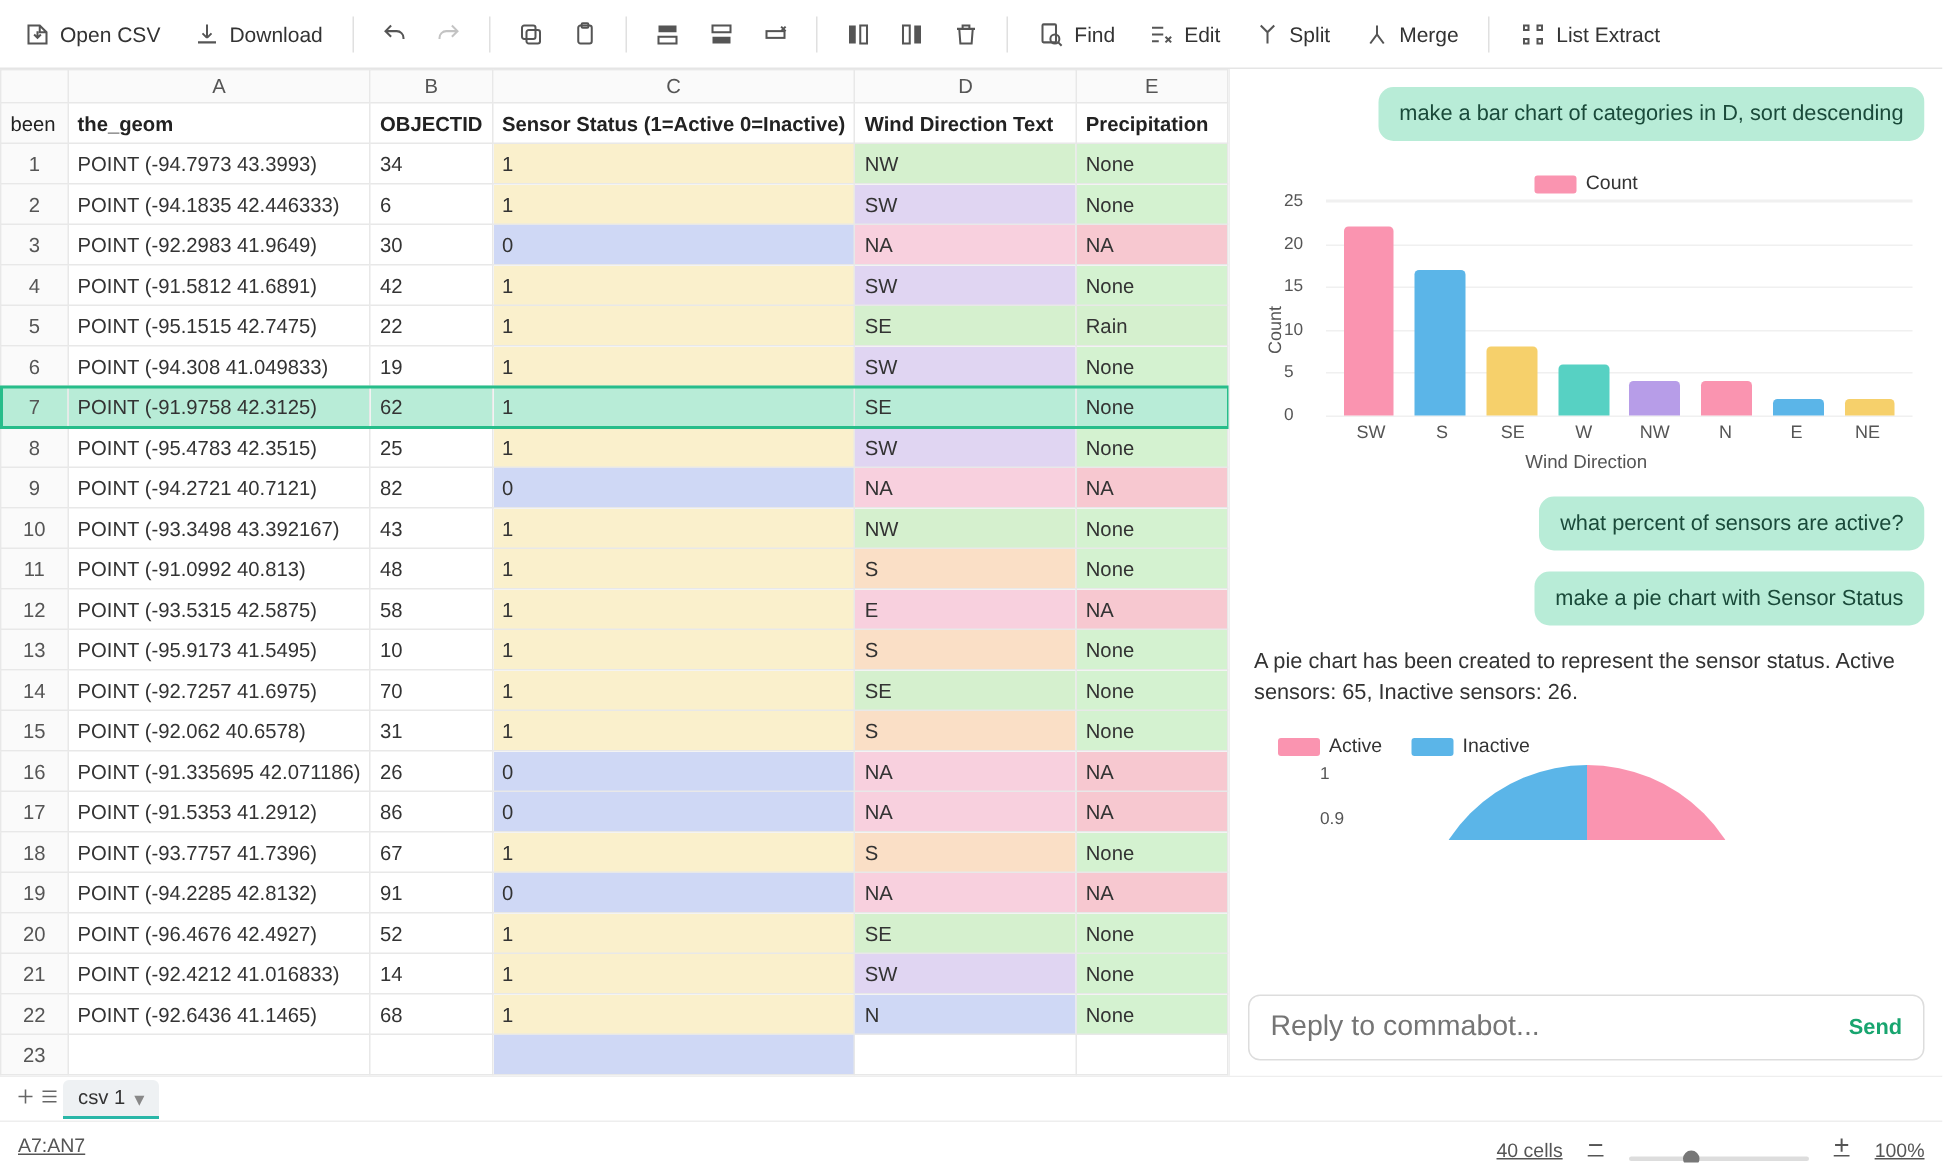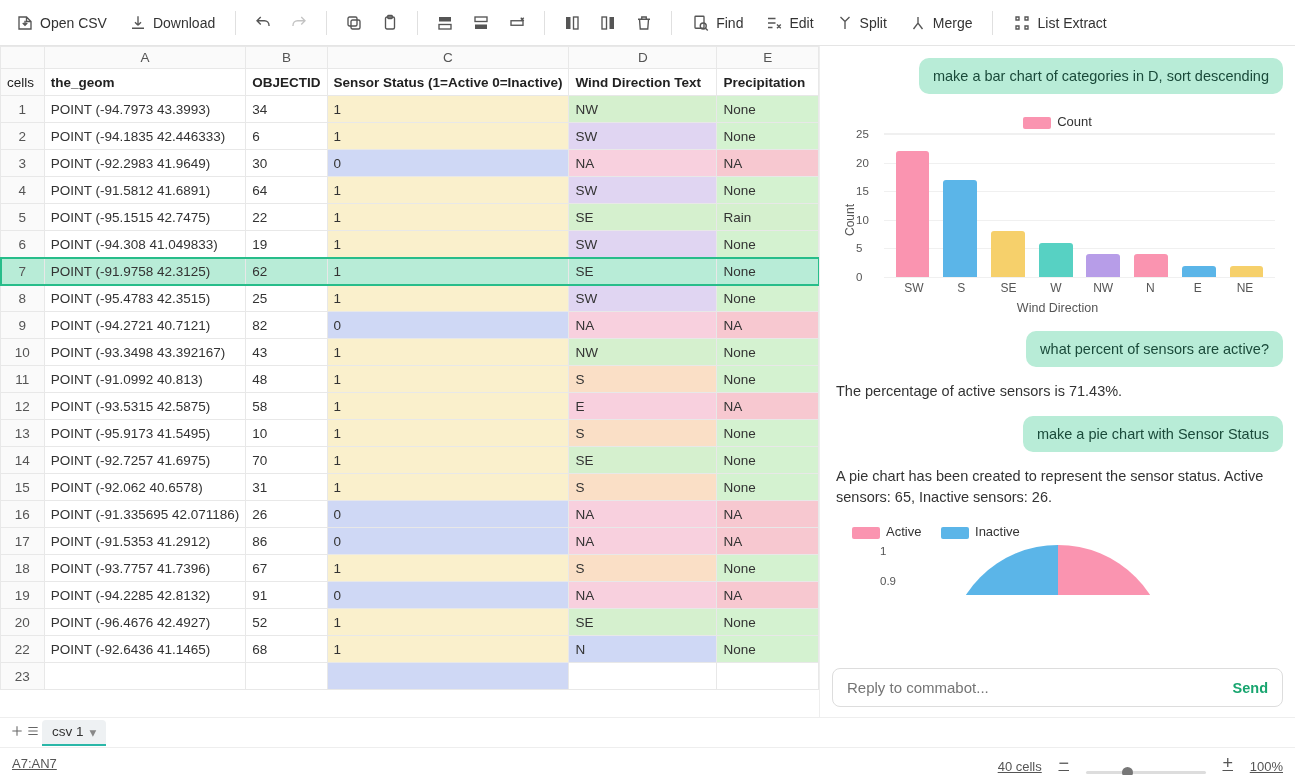--- a/index.html
+++ b/index.html
@@ -66,21 +66,21 @@
 
 .pie-chart { text-align:left; }
 .pie-legend { font-size:13px; margin-bottom: 6px;}
 .pie-legend .sw { display:inline-block; width:28px; height:12px; vertical-align:middle; margin:0 6px 0 16px; border-radius:2px;}
 .pie-half { position: relative; height: 50px; overflow:hidden; margin: 0 30px;}
 .pie-half .circle { width: 220px; height:220px; border-radius:50%; margin:0 auto; background: conic-gradient(#fa94b0 0deg 257deg, #5bb5e8 257deg 360deg); }
 .pie-ticks { position:absolute; left:14px; top:0; font-size:11.5px; color:#555;}
 
 
 .chat-input { display:flex; align-items:center; border:1px solid #ddd; border-radius:8px; padding: 10px 14px; margin: 6px 0 10px; background:#fff; z-index:2;}
-.chat-input input { flex:1; border:none; outline:none; font-size:15px; color:#555; }
+.chat-input input { flex:1; border:none; outline:none; font-size:19px; color:#555; }
 .chat-input .send { color:#18a56f; font-weight:600; cursor:pointer; font-size:14.5px;}
 
 
 .sheet-tabs { height: 30px; display:flex; align-items:center; padding: 0 10px; gap:2px; border-top:1px solid #eee;}
 .sheet-tabs .ic { color:#666; cursor:pointer; }
 .tab-chip { background:#eef1f3; padding:4px 10px; border-radius:4px 4px 0 0; border-bottom:2px solid #2ab7a8; font-size:13.5px; display:flex; align-items:center; gap:6px;}
 
 
 .status { height:32px; display:flex; align-items:center; justify-content:space-between; padding:0 12px; border-top:1px solid #eee; font-size:13px; color:#555;text-decoration:underline;}
 .status .right { display:flex; align-items:flex-end; gap:14px;}
@@ -251,21 +251,21 @@
       <thead>
         <tr class="letters">
           <th></th>
           <th>A</th>
           <th>B</th>
           <th>C</th>
           <th>D</th>
           <th>E</th>
         </tr>
         <tr class="headers">
-          <th style="font-weight:400">cells</th>
+          <th style="font-weight:400">been</th>
           <th>the_geom</th>
           <th>OBJECTID</th>
           <th>Sensor Status (1=Active 0=Inactive)</th>
           <th>Wind Direction Text</th>
           <th>Precipitation</th>
         </tr>
       </thead>
       <tbody id="sheet-body">
           <tr>
             <td class="col-idx">1</td>
@@ -287,21 +287,21 @@
             <td class="col-idx">3</td>
     <td>POINT (-92.2983 41.9649)</td>
     <td>30</td>
     <td class="c-blue">0</td>
     <td class="c-pink">NA</td>
     <td class="c-na-red">NA</td>
           </tr>
           <tr>
             <td class="col-idx">4</td>
     <td>POINT (-91.5812 41.6891)</td>
-    <td>64</td>
+    <td>42</td>
     <td class="c-yellow">1</td>
     <td class="c-purple">SW</td>
     <td class="c-none">None</td>
           </tr>
           <tr>
             <td class="col-idx">5</td>
     <td>POINT (-95.1515 42.7475)</td>
     <td>22</td>
     <td class="c-yellow">1</td>
     <td class="c-green">SE</td>
@@ -418,20 +418,28 @@
     <td class="c-blue">0</td>
     <td class="c-pink">NA</td>
     <td class="c-na-red">NA</td>
           </tr>
           <tr>
             <td class="col-idx">20</td>
     <td>POINT (-96.4676 42.4927)</td>
     <td>52</td>
     <td class="c-yellow">1</td>
     <td class="c-green">SE</td>
+    <td class="c-none">None</td>
+          </tr>
+          <tr>
+            <td class="col-idx">21</td>
+    <td>POINT (-92.4212 41.016833)</td>
+    <td>14</td>
+    <td class="c-yellow">1</td>
+    <td class="c-purple">SW</td>
     <td class="c-none">None</td>
           </tr>
           <tr>
             <td class="col-idx">22</td>
     <td>POINT (-92.6436 41.1465)</td>
     <td>68</td>
     <td class="c-yellow">1</td>
     <td class="c-blue">N</td>
     <td class="c-none">None</td>
           </tr>
@@ -491,23 +499,20 @@
                 <span>E</span>
                 <span>NE</span>
               </div>
             <div class="x-title">Wind Direction</div>
           </div>
         </div>
       </div>
       <div class="msg user">
           <div class="bubble">what percent of sensors are active?</div>
         </div>
-      <div class="msg bot">
-          <div class="text">The percentage of active sensors is 71.43%.</div>
-        </div>
       <div class="msg user">
           <div class="bubble">make a pie chart with Sensor Status</div>
         </div>
       <div class="msg bot">
           <div class="text">A pie chart has been created to represent the sensor status. Active sensors: 65, Inactive sensors: 26.</div>
         <div class="chart-box pie-chart">
           <div class="pie-legend">
             <span class="sw" style="background:#fa94b0"></span><span>Active</span>
             <span class="sw" style="background:#5bb5e8"></span><span>Inactive</span>
           </div>

